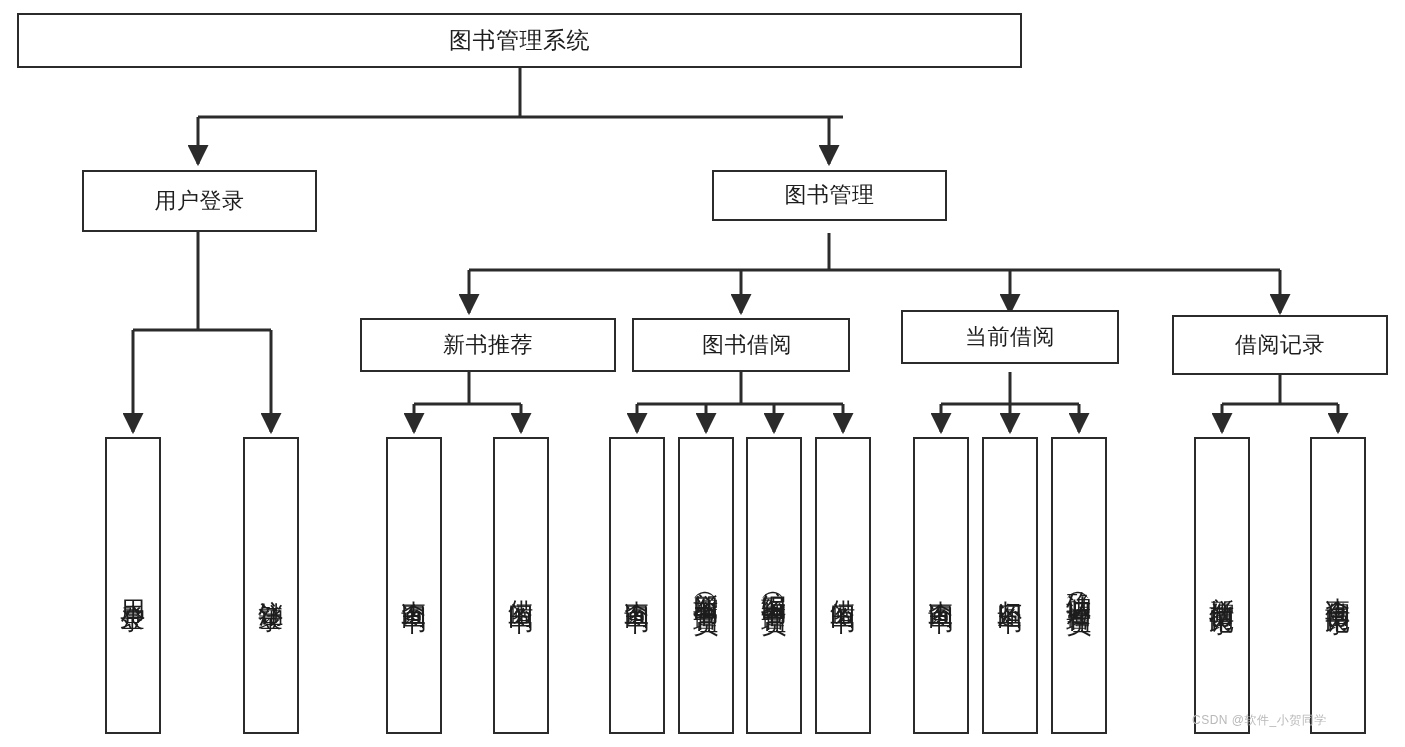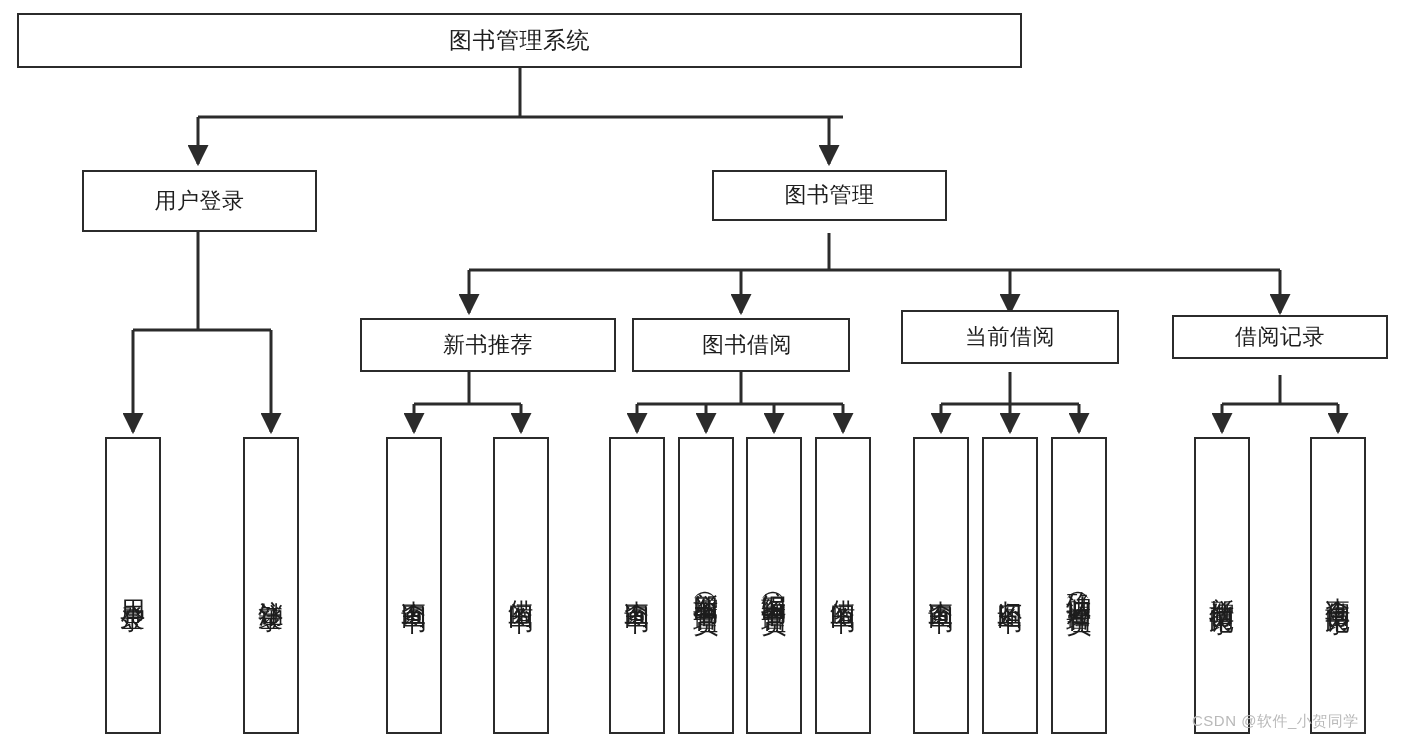--- a/index.html
+++ b/index.html
@@ -58,21 +58,21 @@
     text-orientation: upright;
     font-size: 25px;
     line-height: 1.06;
     letter-spacing: 3px;
     white-space: nowrap;
   }
   .watermark {
     position: absolute;
     left: 1192px;
     top: 712px;
-    font-size: 15px;
+    font-size: 12px;
     color: #b9b9b9;
     letter-spacing: 0.5px;
     z-index: 3;
     white-space: nowrap;
   }
 </style>
 </head>
 <body>
 
 <div id="canvas">
@@ -142,21 +142,21 @@
 
   <div class="node h" style="left:360px; top:318px; width:256px; height:54px;">
     <span class="label">新书推荐</span>
   </div>
   <div class="node h" style="left:632px; top:318px; width:218px; height:54px;padding-left:12px;">
     <span class="label">图书借阅</span>
   </div>
   <div class="node h" style="left:901px; top:310px; width:218px; height:54px;">
     <span class="label">当前借阅</span>
   </div>
-  <div class="node h" style="left:1172px; top:315px; width:216px; height:44px;">
+  <div class="node h" style="left:1172px; top:315px; width:216px; height:60px;">
     <span class="label">借阅记录</span>
   </div>
 
   <div class="node v" style="left:105px; top:437px; width:56px; height:297px;">
     <span class="label">用户登录</span>
   </div>
   <div class="node v" style="left:243px; top:437px; width:56px; height:297px;">
     <span class="label">注销登录</span>
   </div>
 

